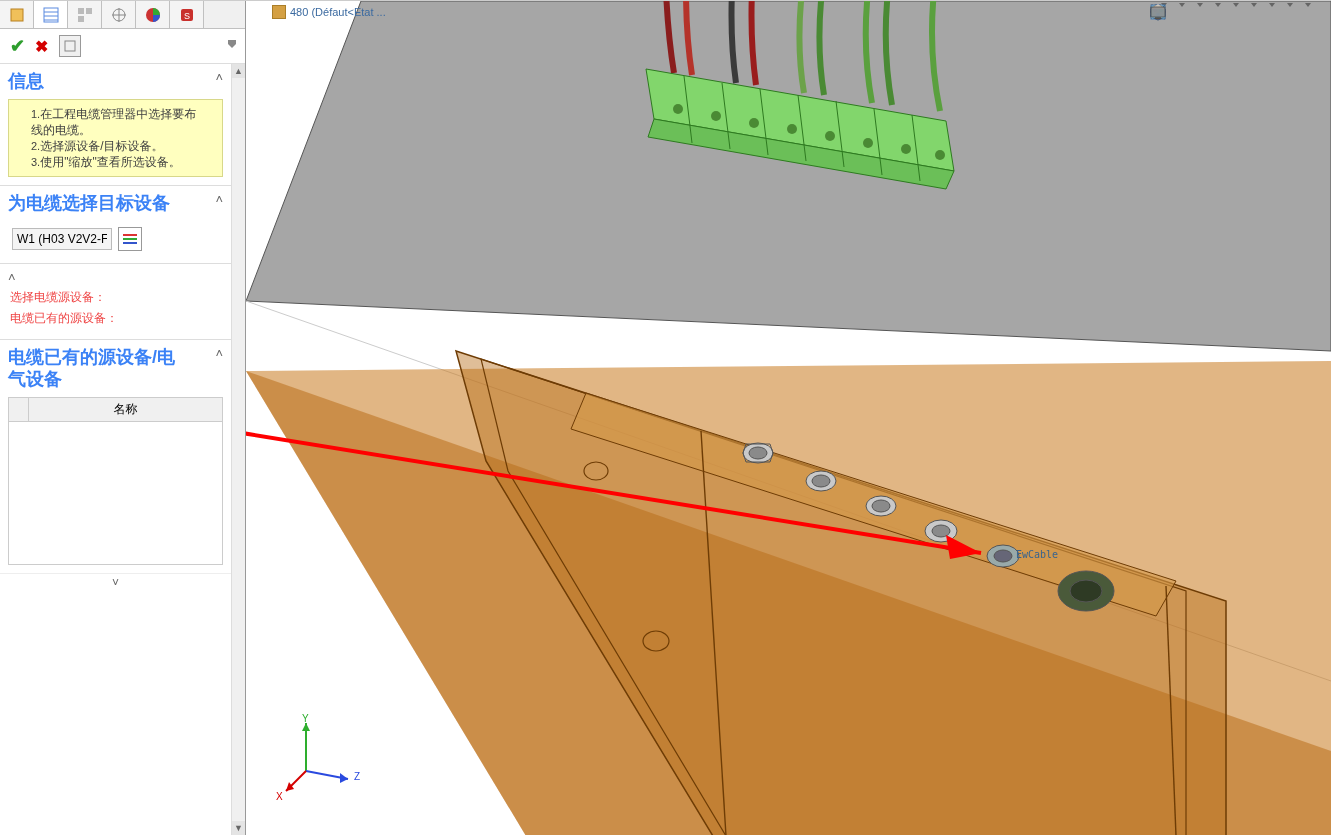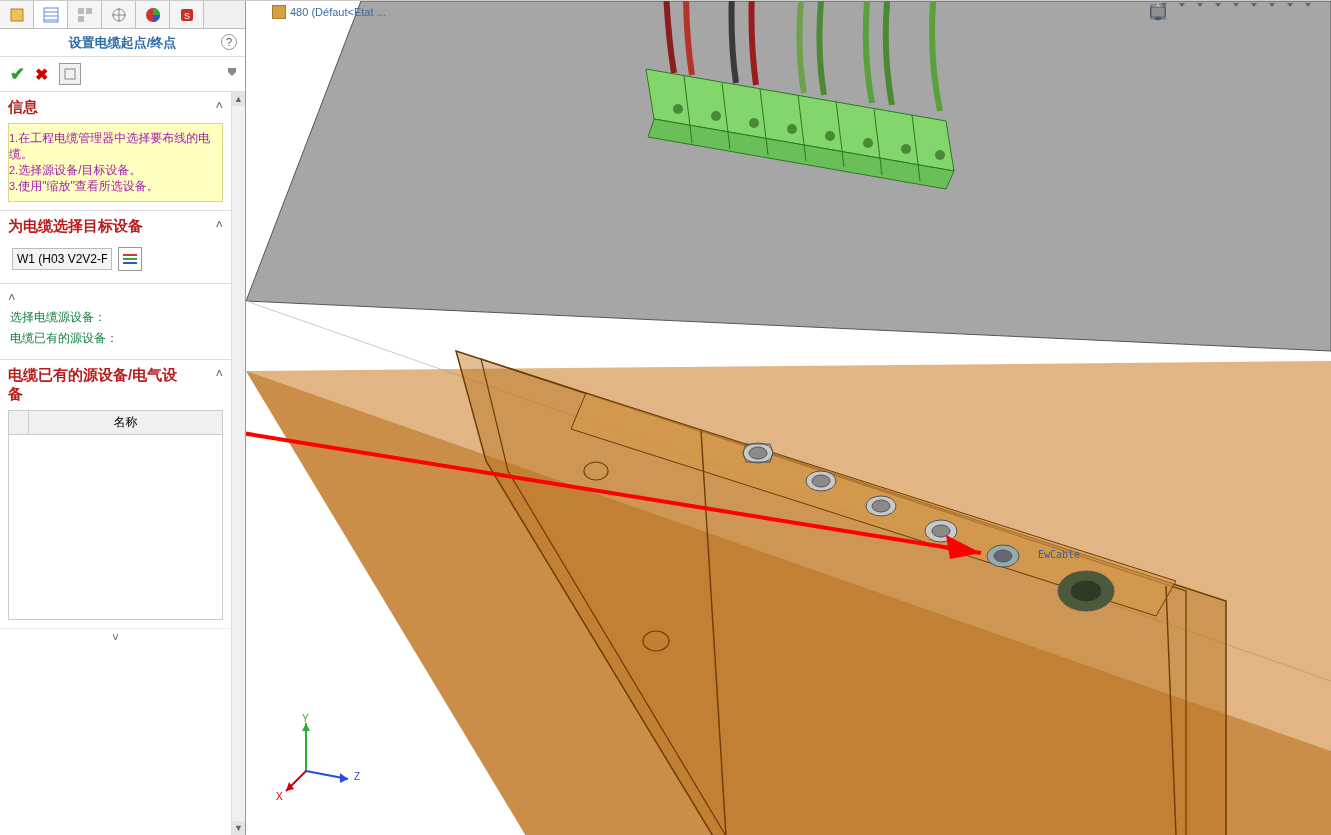--- a/index.html
+++ b/index.html
@@ -75,35 +75,35 @@
 
   .section {
     border-bottom:1px solid #ddd;
     padding:6px 8px 8px 8px;
     position:relative;
   }
   .section-head {
     display:flex; justify-content:space-between; align-items:flex-start;
     cursor:pointer;
   }
-  .section-head .label { font-weight:bold; color:#b91c1c; font-size:15px; line-height:1.25; }
+  .section-head .label { font-weight:bold; color:#3b82f6; font-size:18px; line-height:1.25; }
   .chevron { color:#666; font-size:13px; }
 
   .info-box {
     margin-top:6px;
     background:#ffffbf;
     border:1px solid #d8d88a;
-    padding:6px 0;
+    padding:6px 22px;
     font-size:12px;
     line-height:1.35;
-    color:#a21caf;
+    color:#404040;
   }
   .info-line span.idx { font-size:11px; }
 
-  .sub-label { margin:4px 0 4px 2px; color:#15803d; }
+  .sub-label { margin:4px 0 4px 2px; color:#ef4444; }
 
   .field-row {
     display:flex; align-items:center; gap:6px; margin:2px 2px 4px 4px;
   }
   .color-chip { width:12px; height:22px; }
   .chip-blue { background:#2b6fd1; }
   .chip-pink { background:#f6b8d0; }
   .field-input {
     height:22px; border:1px solid #bbb; padding:0 4px; font-size:12px;
     width:92px; overflow:hidden; white-space:nowrap; background:#fff;
@@ -116,21 +116,21 @@
   }
   .zoom-btn svg { width:14px;height:14px; }
   .swatch-btn {
     width:24px;height:24px;border:1px solid #999;background:#fff;
     display:flex;align-items:center;justify-content:center;cursor:pointer;
   }
   .swatch-btn .bars { display:flex;flex-direction:column;gap:2px; }
   .swatch-btn .bars div { height:2px;width:14px; }
   .swatch-btn .b1{background:#d33;} .swatch-btn .b2{background:#3a3;} .swatch-btn .b3{background:#35c;}
 
-  .table-wrap { margin-top:6px; border:1px solid #ccc; background:#fff; height:210px; }
+  .table-wrap { margin-top:6px; border:1px solid #ccc; background:#fff; height:168px; }
   .table-head {
     display:flex; background:#f0f0f0; border-bottom:1px solid #ccc;
   }
   .table-head div {
     flex:1; text-align:center; padding:3px 0; border-right:1px solid #ccc; font-size:12px;
   }
   .table-head div:last-child { border-right:none; }
 
   .bottom-chevron {
     text-align:center; color:#666; padding:2px 0; border-top:1px solid #eee;
@@ -213,24 +213,20 @@
           </svg>
       </div>
       <div class="panel-tab">
         <svg width="18" height="18">
             <rect x="3" y="3" width="12" height="12" fill="#c9302c" rx="2"></rect>
             <text x="9" y="13" font-size="9" fill="#fff" text-anchor="middle">S</text>
           </svg>
       </div>
     </div>
 
-    <div class="title-bar">
-      <span class="title">设置电缆起点/终点</span>
-      <span class="help">?</span>
-    </div>
 
     <div class="button-row">
       <span class="btn-check">✔</span>
       <span class="btn-close">✖</span>
       <span class="btn-small">
         <svg width="12" height="12">
             <rect x="1" y="1" width="10" height="10" fill="none" stroke="#888"></rect>
           </svg>
       </span>
       <span class="push-toggle">
@@ -420,21 +416,21 @@
         <polygon points="42,8 34,2 34,12" fill="#2a4adf"></polygon>
         <line x1="0" y1="0" x2="-20" y2="20" stroke="#d40000" stroke-width="2"></line>
         <polygon points="-20,20 -12,18 -17,11" fill="#d40000"></polygon>
       </g>
     </svg>
 
     <span class="viewport-label" style="left:56px;top:712px;color:#2eae2e">Y</span>
     <span class="viewport-label" style="left:108px;top:770px;color:#2a4adf">Z</span>
     <span class="viewport-label" style="left:30px;top:790px;color:#d40000">X</span>
 
-    <span class="viewport-label" style="left:792px;top:548px;color:#39648e;font-family:monospace">EwCable</span>
+    <span class="viewport-label" style="left:770px;top:548px;color:#39648e;font-family:monospace">EwCable</span>
 
     <div class="bread-bar">
       <span class="cube-ico"></span>
       <span>480  (Défaut&lt;Etat ...</span>
     </div>
 
     <div class="top-toolbar">
       <span class="tb-item">
           <svg viewBox="0 0 18 18">
             <circle cx="7" cy="7" r="5" fill="none" stroke="#556"></circle>

